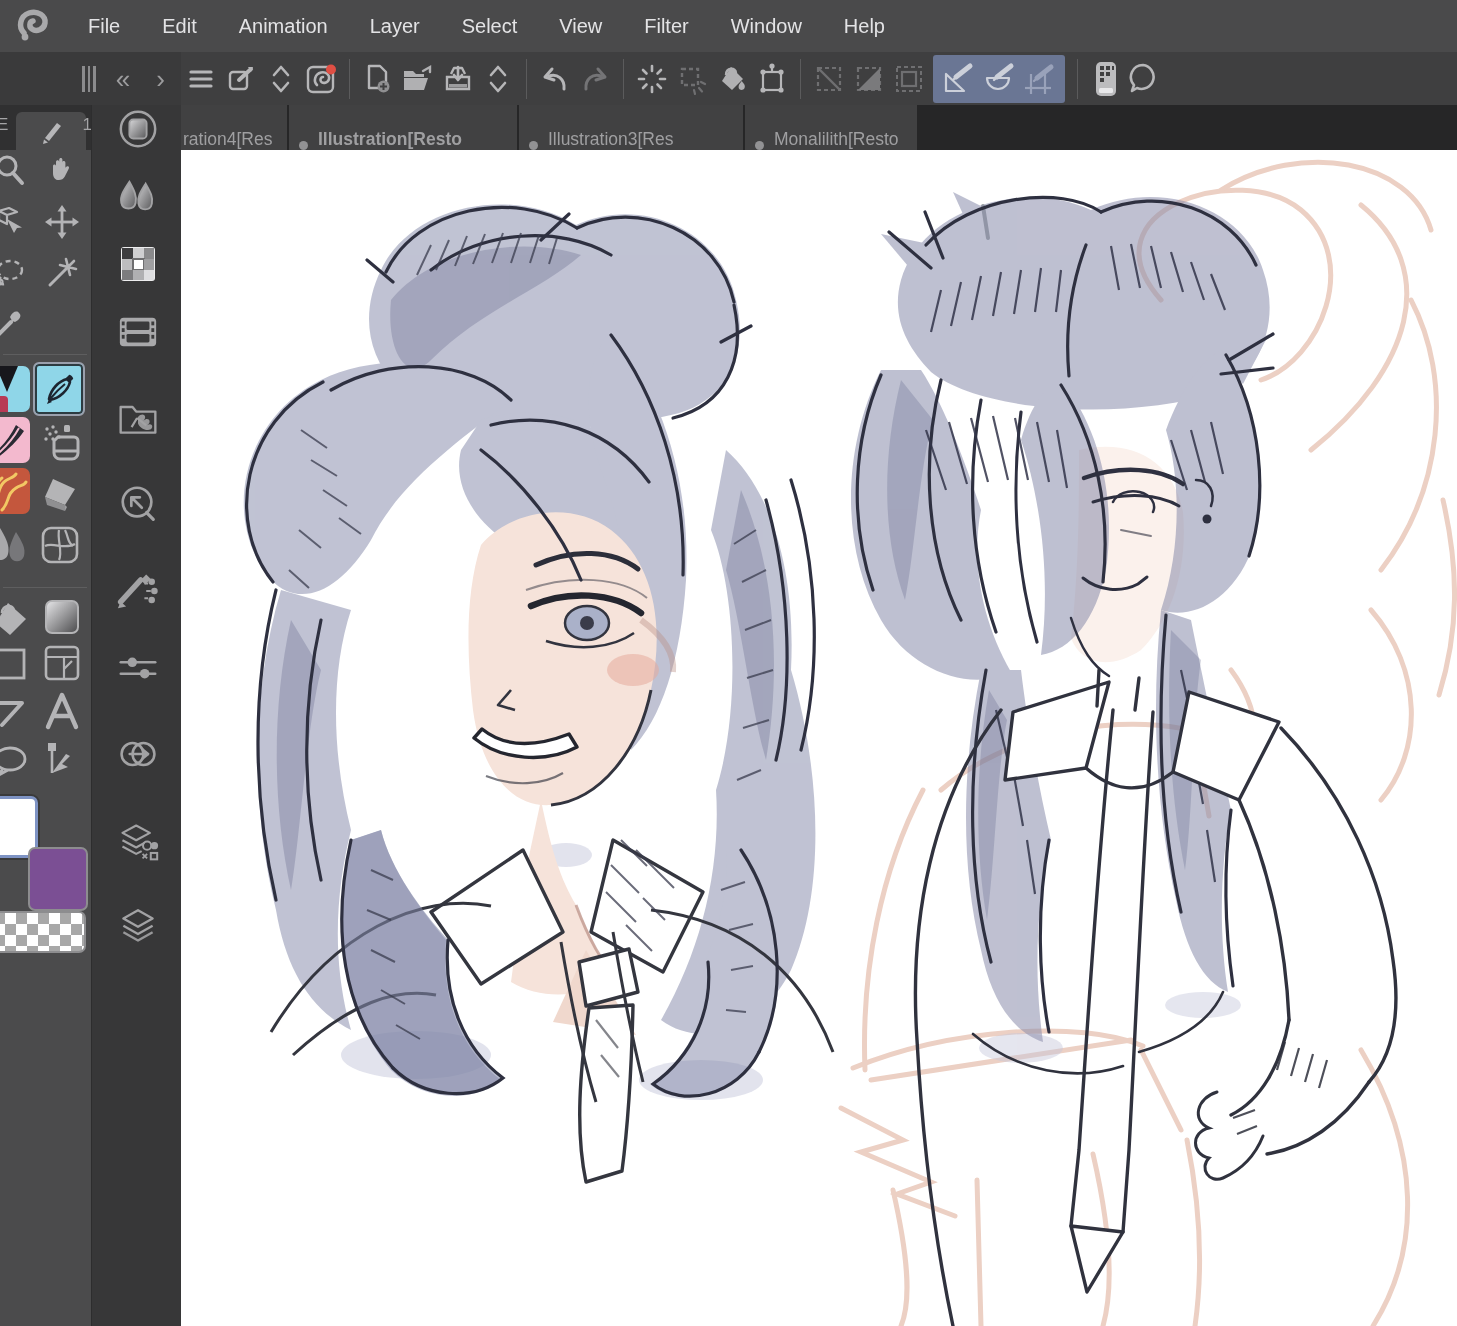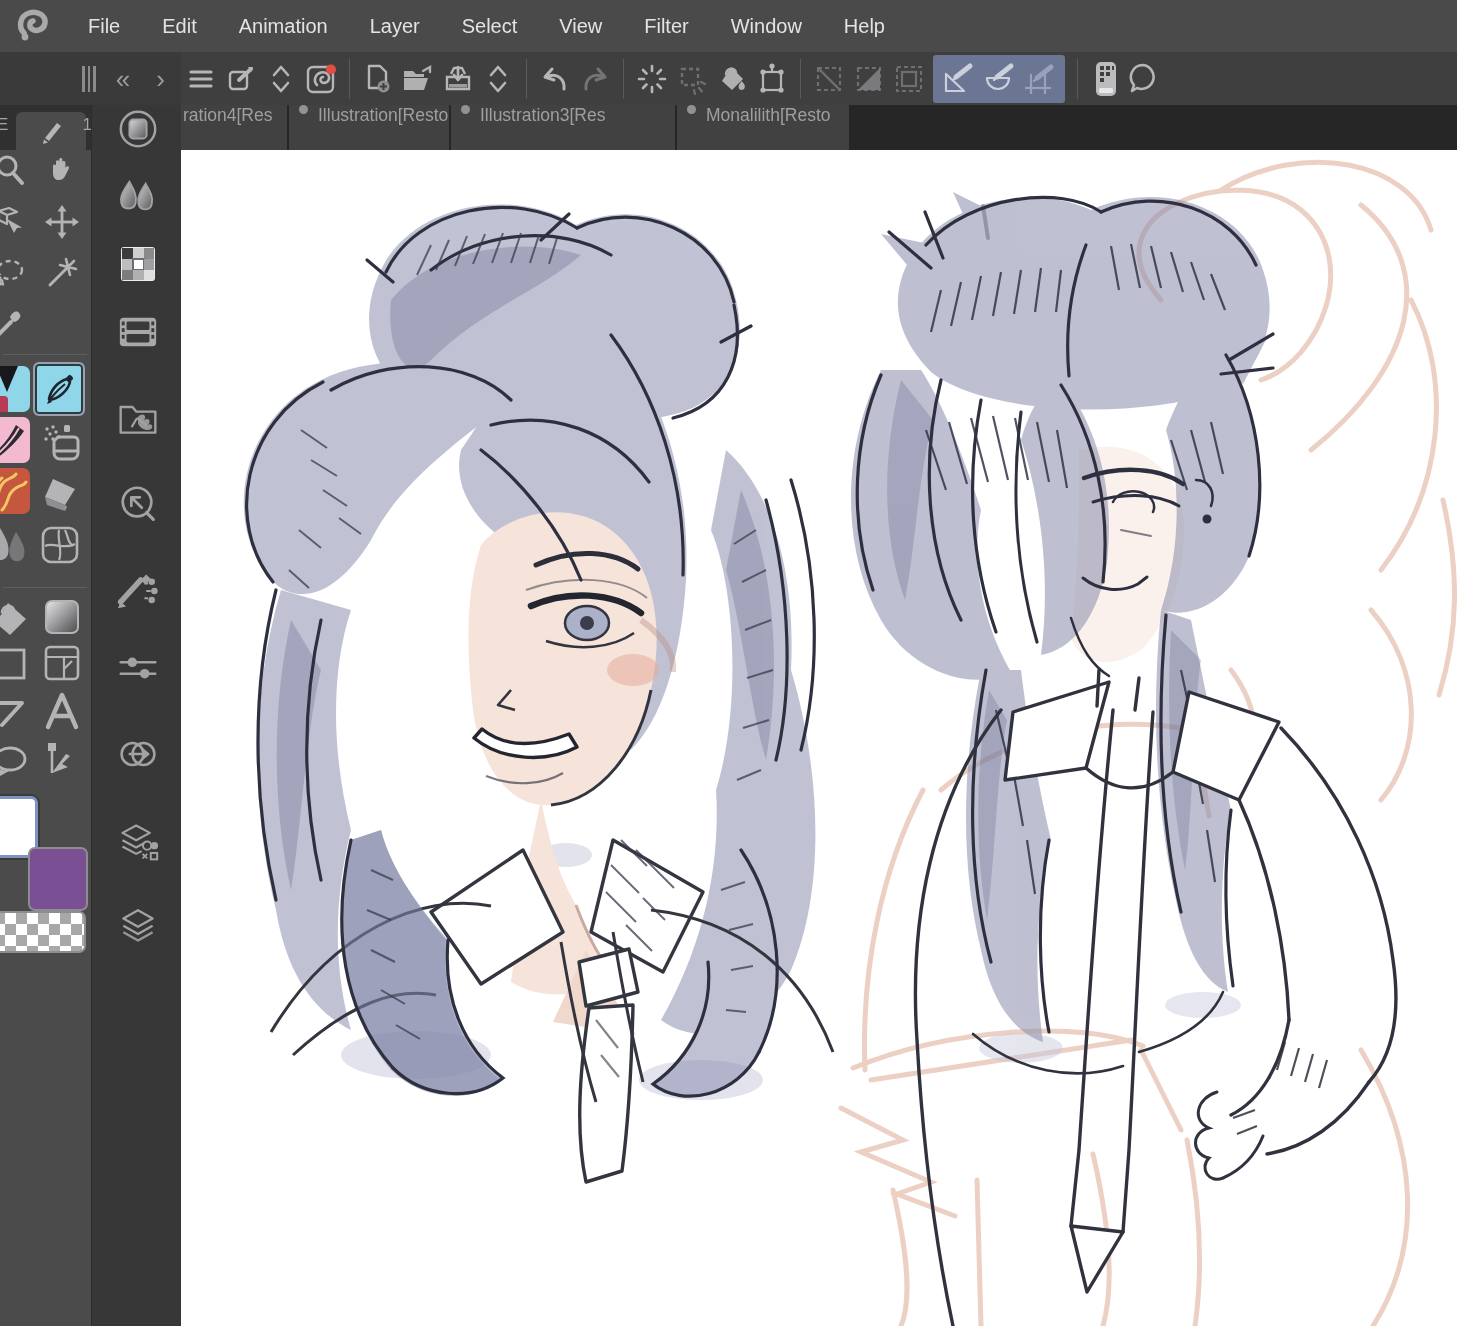--- a/index.html
+++ b/index.html
@@ -18,21 +18,21 @@
   .grip{display:flex;gap:3px;}
   .grip i{width:2.5px;height:26px;background:#8b8b8d;display:block;}
   .pchev{color:#9c9c9e;font-size:26px;line-height:26px;padding:0 6px;}
   .tbtn{width:40px;height:42px;display:flex;align-items:center;justify-content:center;flex:0 0 auto;}
   .tdiv{width:1px;height:40px;background:#5b5b5c;margin:0 8px;flex:0 0 auto;}
   .snapgroup{display:flex;align-items:center;background:var(--snap_group_bg,#6a7694);border-radius:3px;height:48px;padding:0 6px;margin:0 4px;}
   svg{display:block;}
 
   
   .tabbar{position:absolute;left:181px;top:105px;right:0;height:45px;background:#262627;display:flex;overflow:hidden;}
-  .doc-tab{height:45px;background:#414142;color:#9f9fa1;font-size:17.5px;display:flex;align-items:flex-start;margin-right:2px;padding:0 10px;white-space:nowrap;overflow:hidden;flex:0 0 auto;}
+  .doc-tab{height:45px;background:#414142;color:#9f9fa1;font-size:17.5px;display:flex;align-items:flex-end;margin-right:2px;padding:0 10px;white-space:nowrap;overflow:hidden;flex:0 0 auto;}
   .doc-tab .dot{width:9px;height:9px;border-radius:50%;background:#929294;margin-right:10px;flex:0 0 auto;}
   .doc-tab.active{background:var(--active_tab_bg,#8c94a9);color:#f4f5f8;}
   .doc-tab.active .dot{background:#e6e9f2;}
 
   
   .col1{position:absolute;left:0;top:105px;bottom:0;width:91px;background:#4b4b4c;overflow:hidden;}
   .col2{position:absolute;left:91px;top:105px;bottom:0;width:90px;background:#373738;overflow:hidden;border-left:1px solid #2d2d2e;}
   .pal-tabs{position:absolute;left:0;top:0;width:91px;height:45px;background:#303031;}
   .pal-tab-sel{position:absolute;left:16px;top:7px;width:70px;height:38px;background:#4b4b4c;border-radius:6px 6px 0 0;display:flex;align-items:center;justify-content:center;}
   .pal-part{position:absolute;top:10px;color:#a5a5a7;font-size:17px;}
@@ -281,21 +281,21 @@
       <svg width="34" height="36" viewBox="0 0 34 36">
           <path d="M14,4 a12,12 0 1 1 -6,23 l-5,3 2,-6 a12,12 0 0 1 9,-20 z" fill="none" stroke="#b6b6b8" stroke-width="2.6" stroke-linejoin="round"></path>
         </svg>
     </div>
   </div>
 
   <div class="tabbar">
     <div class="doc-tab" style="width:106px;padding-left:2px;">
         <span>ration4[Res</span>
       </div>
-    <div class="doc-tab" style="width:160px;">
+    <div class="doc-tab" style="width:228px;font-weight:bold;">
         <span class="dot"></span>
         <span>Illustration[Resto</span>
       </div>
     <div class="doc-tab" style="width:224px;">
         <span class="dot"></span>
         <span>Illustration3[Res</span>
       </div>
     <div class="doc-tab" style="width:172px;">
         <span class="dot"></span>
         <span>Monalilith[Resto</span>

